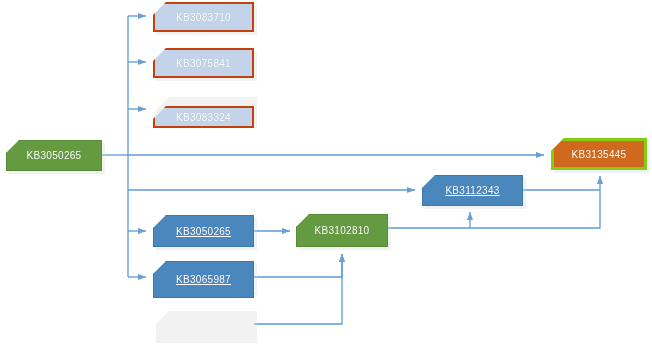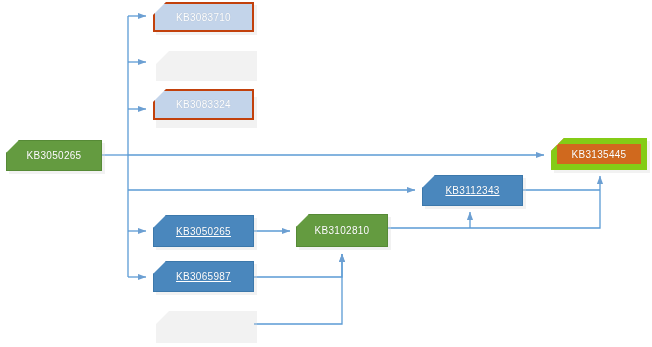--- a/index.html
+++ b/index.html
@@ -44,21 +44,21 @@
   }
   .nodeshadow {
     position: absolute;
     background: #d9d9d9;
     -webkit-clip-path: polygon(13px 0, 100% 0, 100% 100%, 0 100%, 0 13px);
     clip-path: polygon(13px 0, 100% 0, 100% 100%, 0 100%, 0 13px);
   }
   .n-blue      { background: #4a87bd; border: 1px solid #3c78ab; text-decoration: underline; }
   .n-lightblue { background: #c3d4ea; border: 2px solid #c2410c; }
   .n-green     { background: #649b40; border: 1px solid #568a36; }
-  .n-orange    { background: #d0691e; border: 6px solid #84cc16; align-items: center; }
+  .n-orange    { background: #d0691e; border: 3px solid #84cc16; align-items: center; }
 </style>
 </head>
 <body>
 
 <div id="canvas">
 
   <svg id="edges" viewBox="0 0 652 347" width="652" height="347" xmlns="http://www.w3.org/2000/svg">
     <defs>
       <marker id="ah" markerWidth="9" markerHeight="9" refX="8.4" refY="3.2" orient="auto" markerUnits="userSpaceOnUse">
         <path d="M0,0 L8.6,3.2 L0,6.4 z" fill="#4a87bd"></path>
@@ -110,30 +110,33 @@
   <div class="nodeshadow" style="left:554px;top:141px; width:96px;  height:32px; opacity:.35;"></div>
 
   <div class="node n-green" style="left:6px; top:140px; width:96px; height:31px;">
     <span class="label">KB3050265</span>
   </div>
 
   <div class="node n-lightblue" style="left:153px; top:2px; width:101px; height:30px;">
     <span class="label">KB3083710</span>
   </div>
 
+  <div class="node n-lightblue" style="left:153px; top:48px; width:101px; height:30px;">
+    <span class="label">KB3075841</span>
+  </div>
 
-  <div class="node n-lightblue" style="left:153px; top:89px; width:101px; height:31px;justify-content:center;">
+  <div class="node n-lightblue" style="left:153px; top:106px; width:101px; height:22px;justify-content:center;">
     <span class="label">KB3083324</span>
   </div>
 
   <div class="node n-blue" style="left:153px; top:215px; width:101px; height:32px;">
     <span class="label">KB3050265</span>
   </div>
 
-  <div class="node n-blue" style="left:153px; top:261px; width:101px; height:31px;">
+  <div class="node n-blue" style="left:153px; top:261px; width:101px; height:37px;">
     <span class="label">KB3065987</span>
   </div>
 
 
   <div class="node n-green" style="left:296px; top:214px; width:92px; height:33px;">
     <span class="label">KB3102810</span>
   </div>
 
   <div class="node n-blue" style="left:422px; top:175px; width:101px; height:31px;">
     <span class="label">KB3112343</span>

